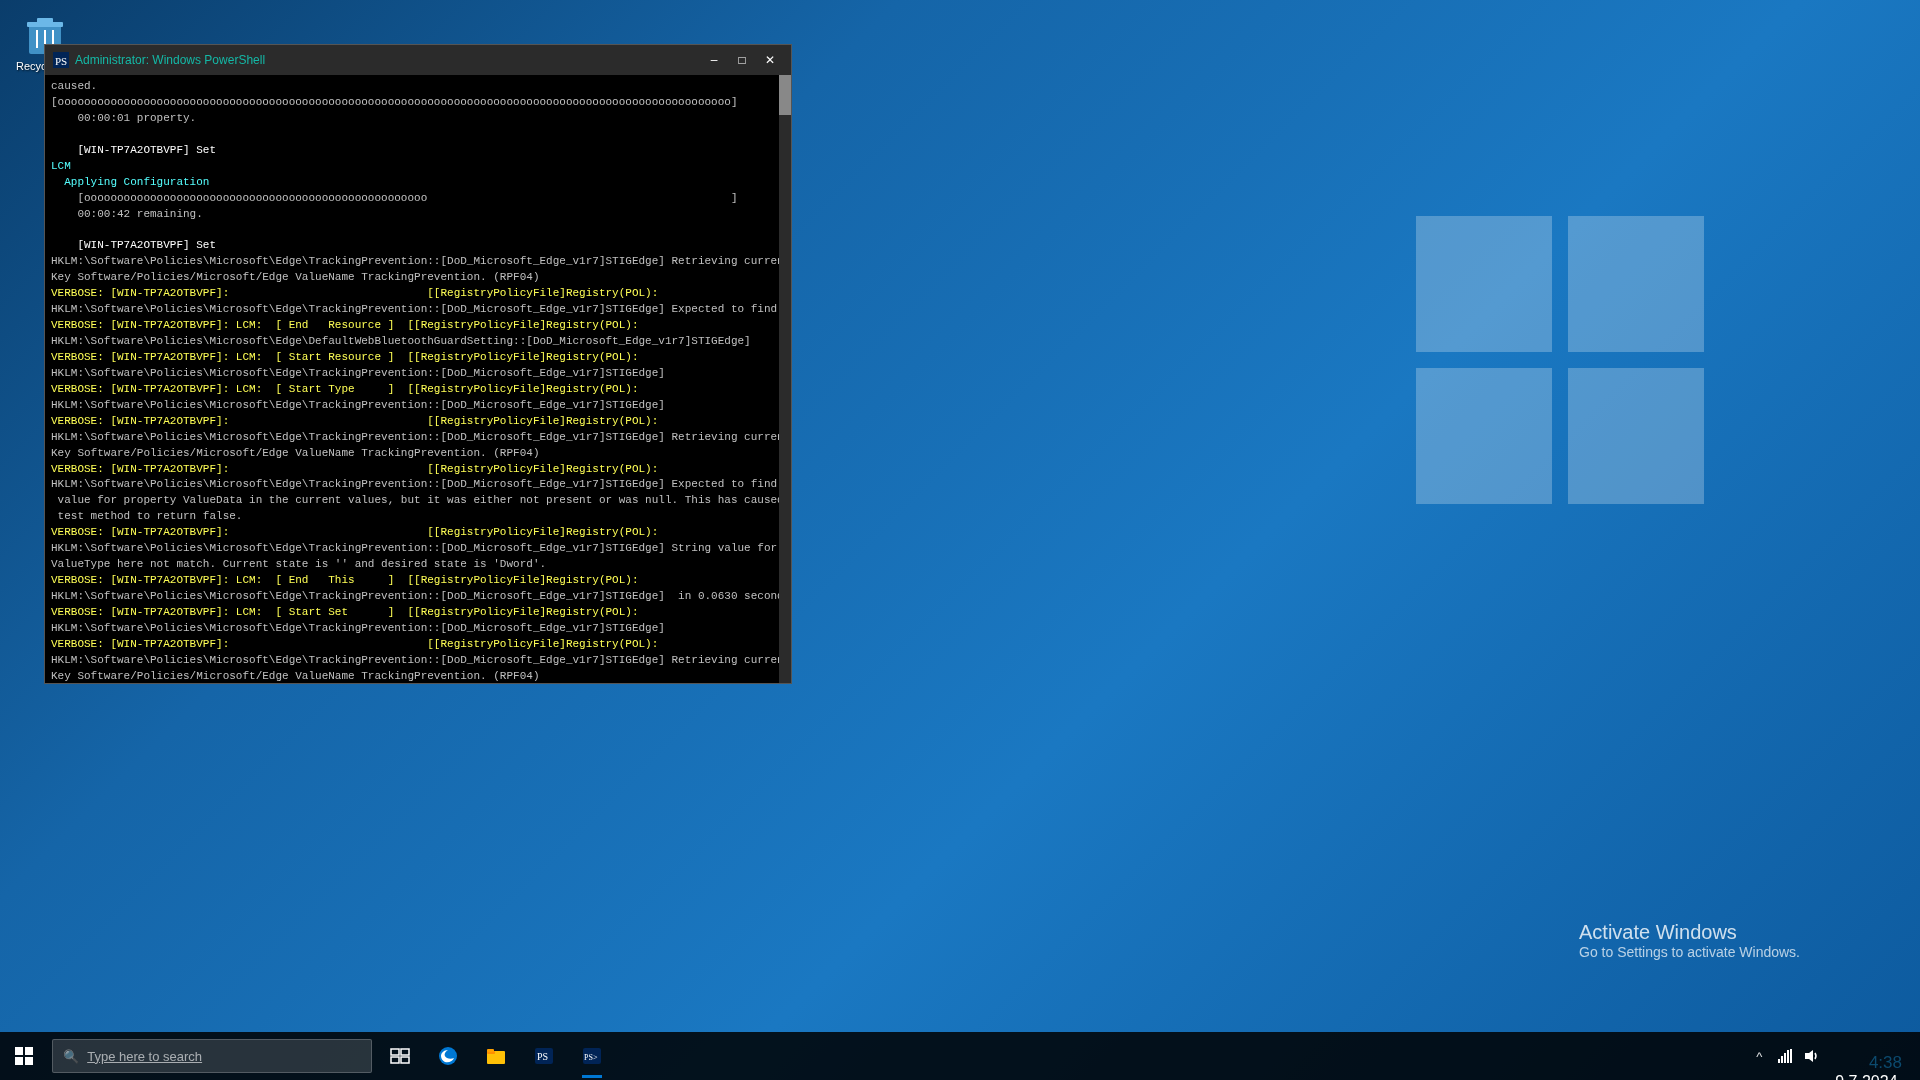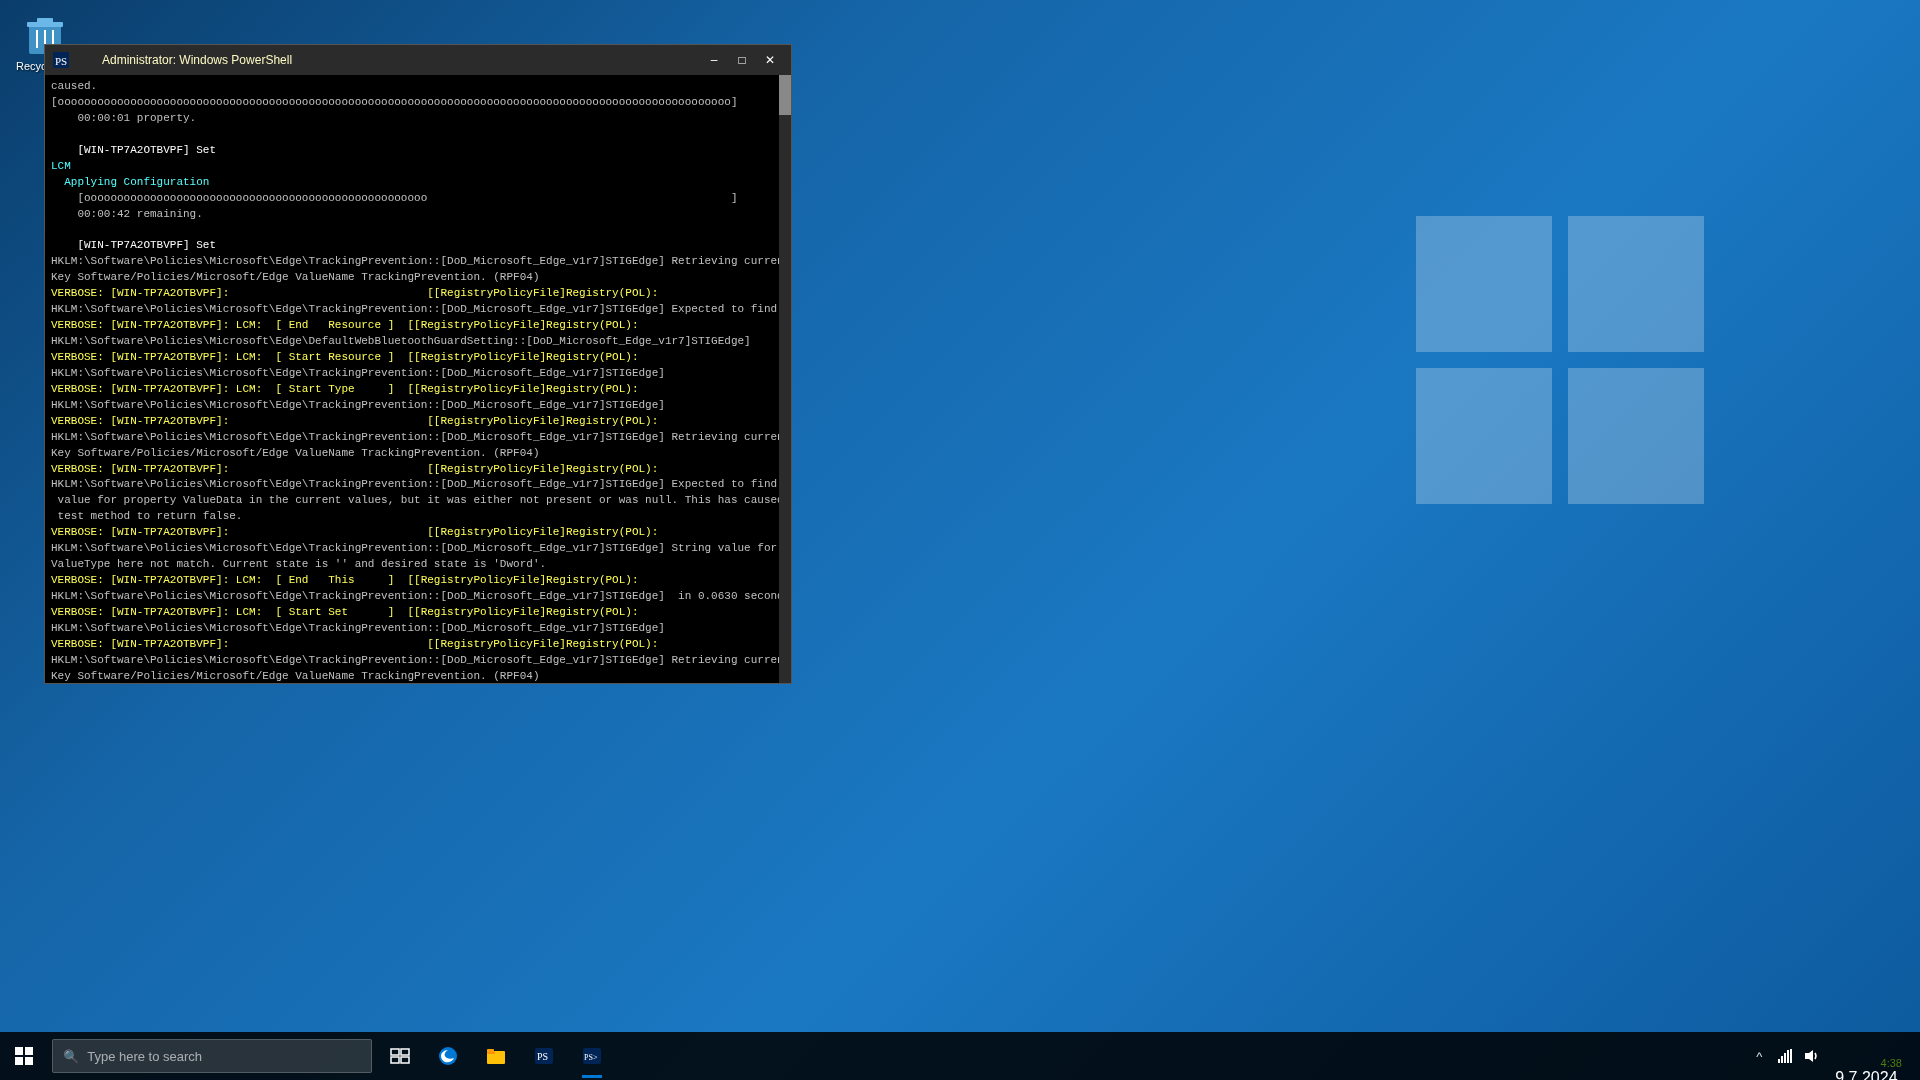--- a/index.html
+++ b/index.html
@@ -92,24 +92,23 @@
       align-items: center;
       padding: 0 8px;
       flex-shrink: 0;
     }
     .ps-titlebar-icon {
       width: 16px;
       height: 16px;
       margin-right: 6px;
     }
     .ps-titlebar-text {
-      color: #fef9c3;
+      color: #14b8a6;
       font-size: 12px;
       flex: 1;
-      margin-left: 27px;
     }
     .ps-titlebar-controls {
       display: flex;
       gap: 2px;
     }
     .ps-btn {
       width: 26px;
       height: 20px;
       background: transparent;
       border: none;
@@ -191,20 +190,21 @@
       cursor: text;
     }
     .taskbar-search-icon {
       color: rgba(255,255,255,0.6);
       margin-right: 8px;
       font-size: 13px;
     }
     .taskbar-search-text {
       color: rgba(255,255,255,0.6);
       font-size: 13px;
+      text-decoration: underline;
     }
 
     .taskbar-apps {
       display: flex;
       align-items: center;
       height: 100%;
     }
     .taskbar-app {
       width: 48px;
       height: 48px;
@@ -251,22 +251,22 @@
     }
 
     .taskbar-clock {
       display: flex;
       flex-direction: column;
       align-items: flex-end;
       cursor: pointer;
       padding: 0 6px;
     }
     .clock-time {
-      color: #4d7c0f;
-      font-size: 11px;
+      color: #0c4a6e;
+      font-size: 17px;
       margin-top: 32px;
     }
     .clock-date {
       color: white;
       font-size: 16px;
     }
   </style>
 </head>
 <body>
 
@@ -286,20 +286,24 @@
 
   <div class="windows-logo-watermark">
     <svg viewBox="0 0 200 200" xmlns="http://www.w3.org/2000/svg">
       <rect x="10" y="10" width="85" height="85" fill="white"></rect>
       <rect x="105" y="10" width="85" height="85" fill="white"></rect>
       <rect x="10" y="105" width="85" height="85" fill="white"></rect>
       <rect x="105" y="105" width="85" height="85" fill="white"></rect>
     </svg>
   </div>
 
+  <div class="activate-windows">
+    <div class="activate-title">Activate Windows</div>
+    <div class="activate-subtitle">Go to Settings to activate Windows.</div>
+  </div>
 
   <div class="ps-window">
     <div class="ps-titlebar">
       <svg class="ps-titlebar-icon" viewBox="0 0 16 16" fill="none">
         <rect width="16" height="16" fill="#012456"></rect>
         <text x="2" y="13" font-size="11" fill="white" font-family="Consolas">PS</text>
       </svg>
       <span class="ps-titlebar-text">Administrator: Windows PowerShell</span>
       <div class="ps-titlebar-controls">
         <button class="ps-btn">–</button>

